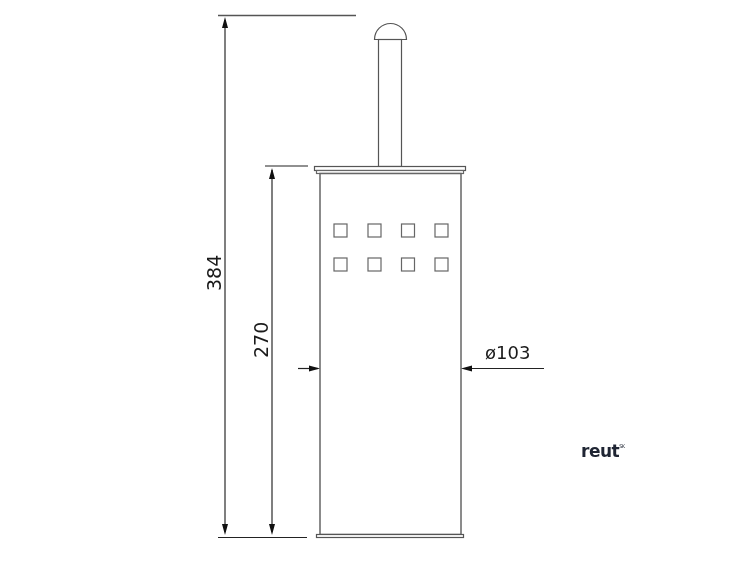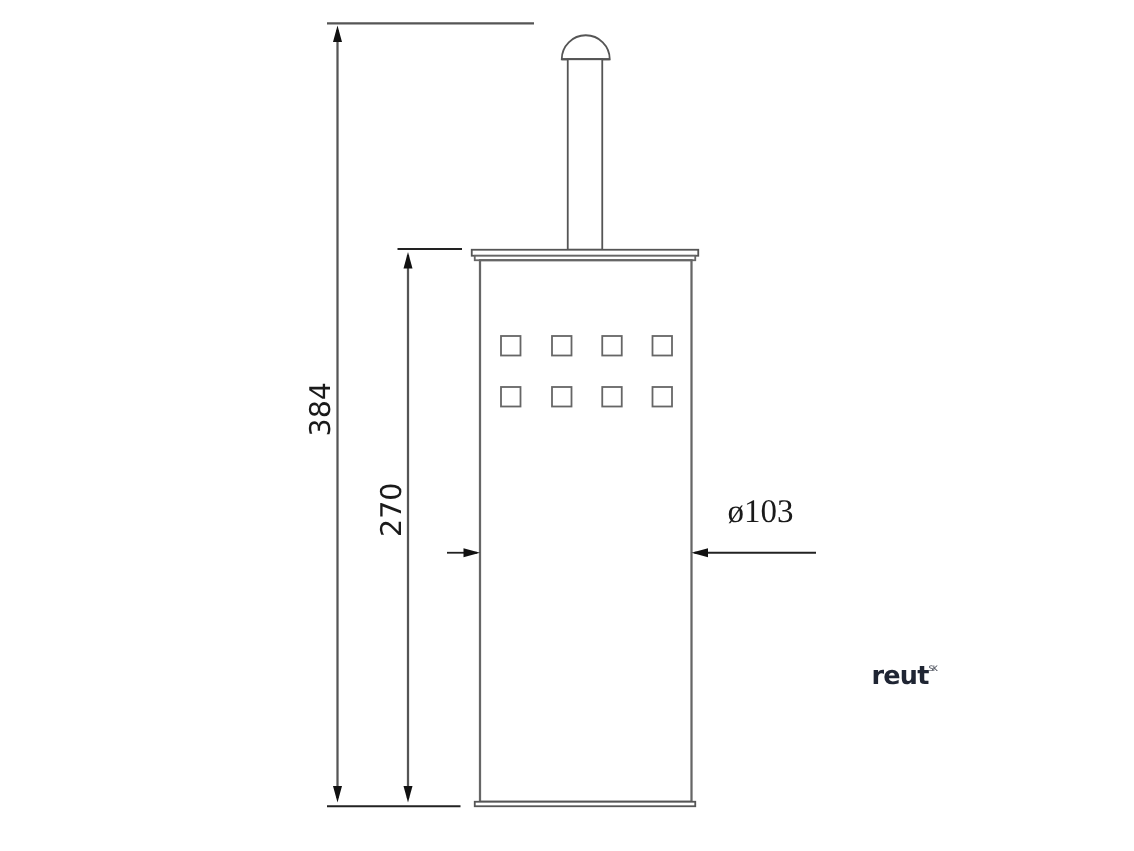--- a/index.html
+++ b/index.html
@@ -59,15 +59,15 @@
   <g>
     <line x1="298" y1="368.5" x2="318" y2="368.5" stroke="#222" stroke-width="1.2"></line>
     <polygon points="320,368.5 309,365.5 309,371.5" fill="#111"></polygon>
     <line x1="463" y1="368.5" x2="544" y2="368.5" stroke="#222" stroke-width="1.2"></line>
     <polygon points="461,368.5 472,365.5 472,371.5" fill="#111"></polygon>
   </g>
 </svg>
 
 <div class="lbl vert" style="left:203px;top:291px;">384</div>
 <div class="lbl vert" style="left:250px;top:358px;">270</div>
-<div class="lbl" style="left:485px;top:328px;font-size:22px;font-family:Liberation Serif, serif;">ø103</div>
+<div class="lbl" style="left:485px;top:342px;font-size:18px;">ø103</div>
 
 <div class="brand"><span>reut</span><sup>SK</sup></div>
 
 </body></html>

